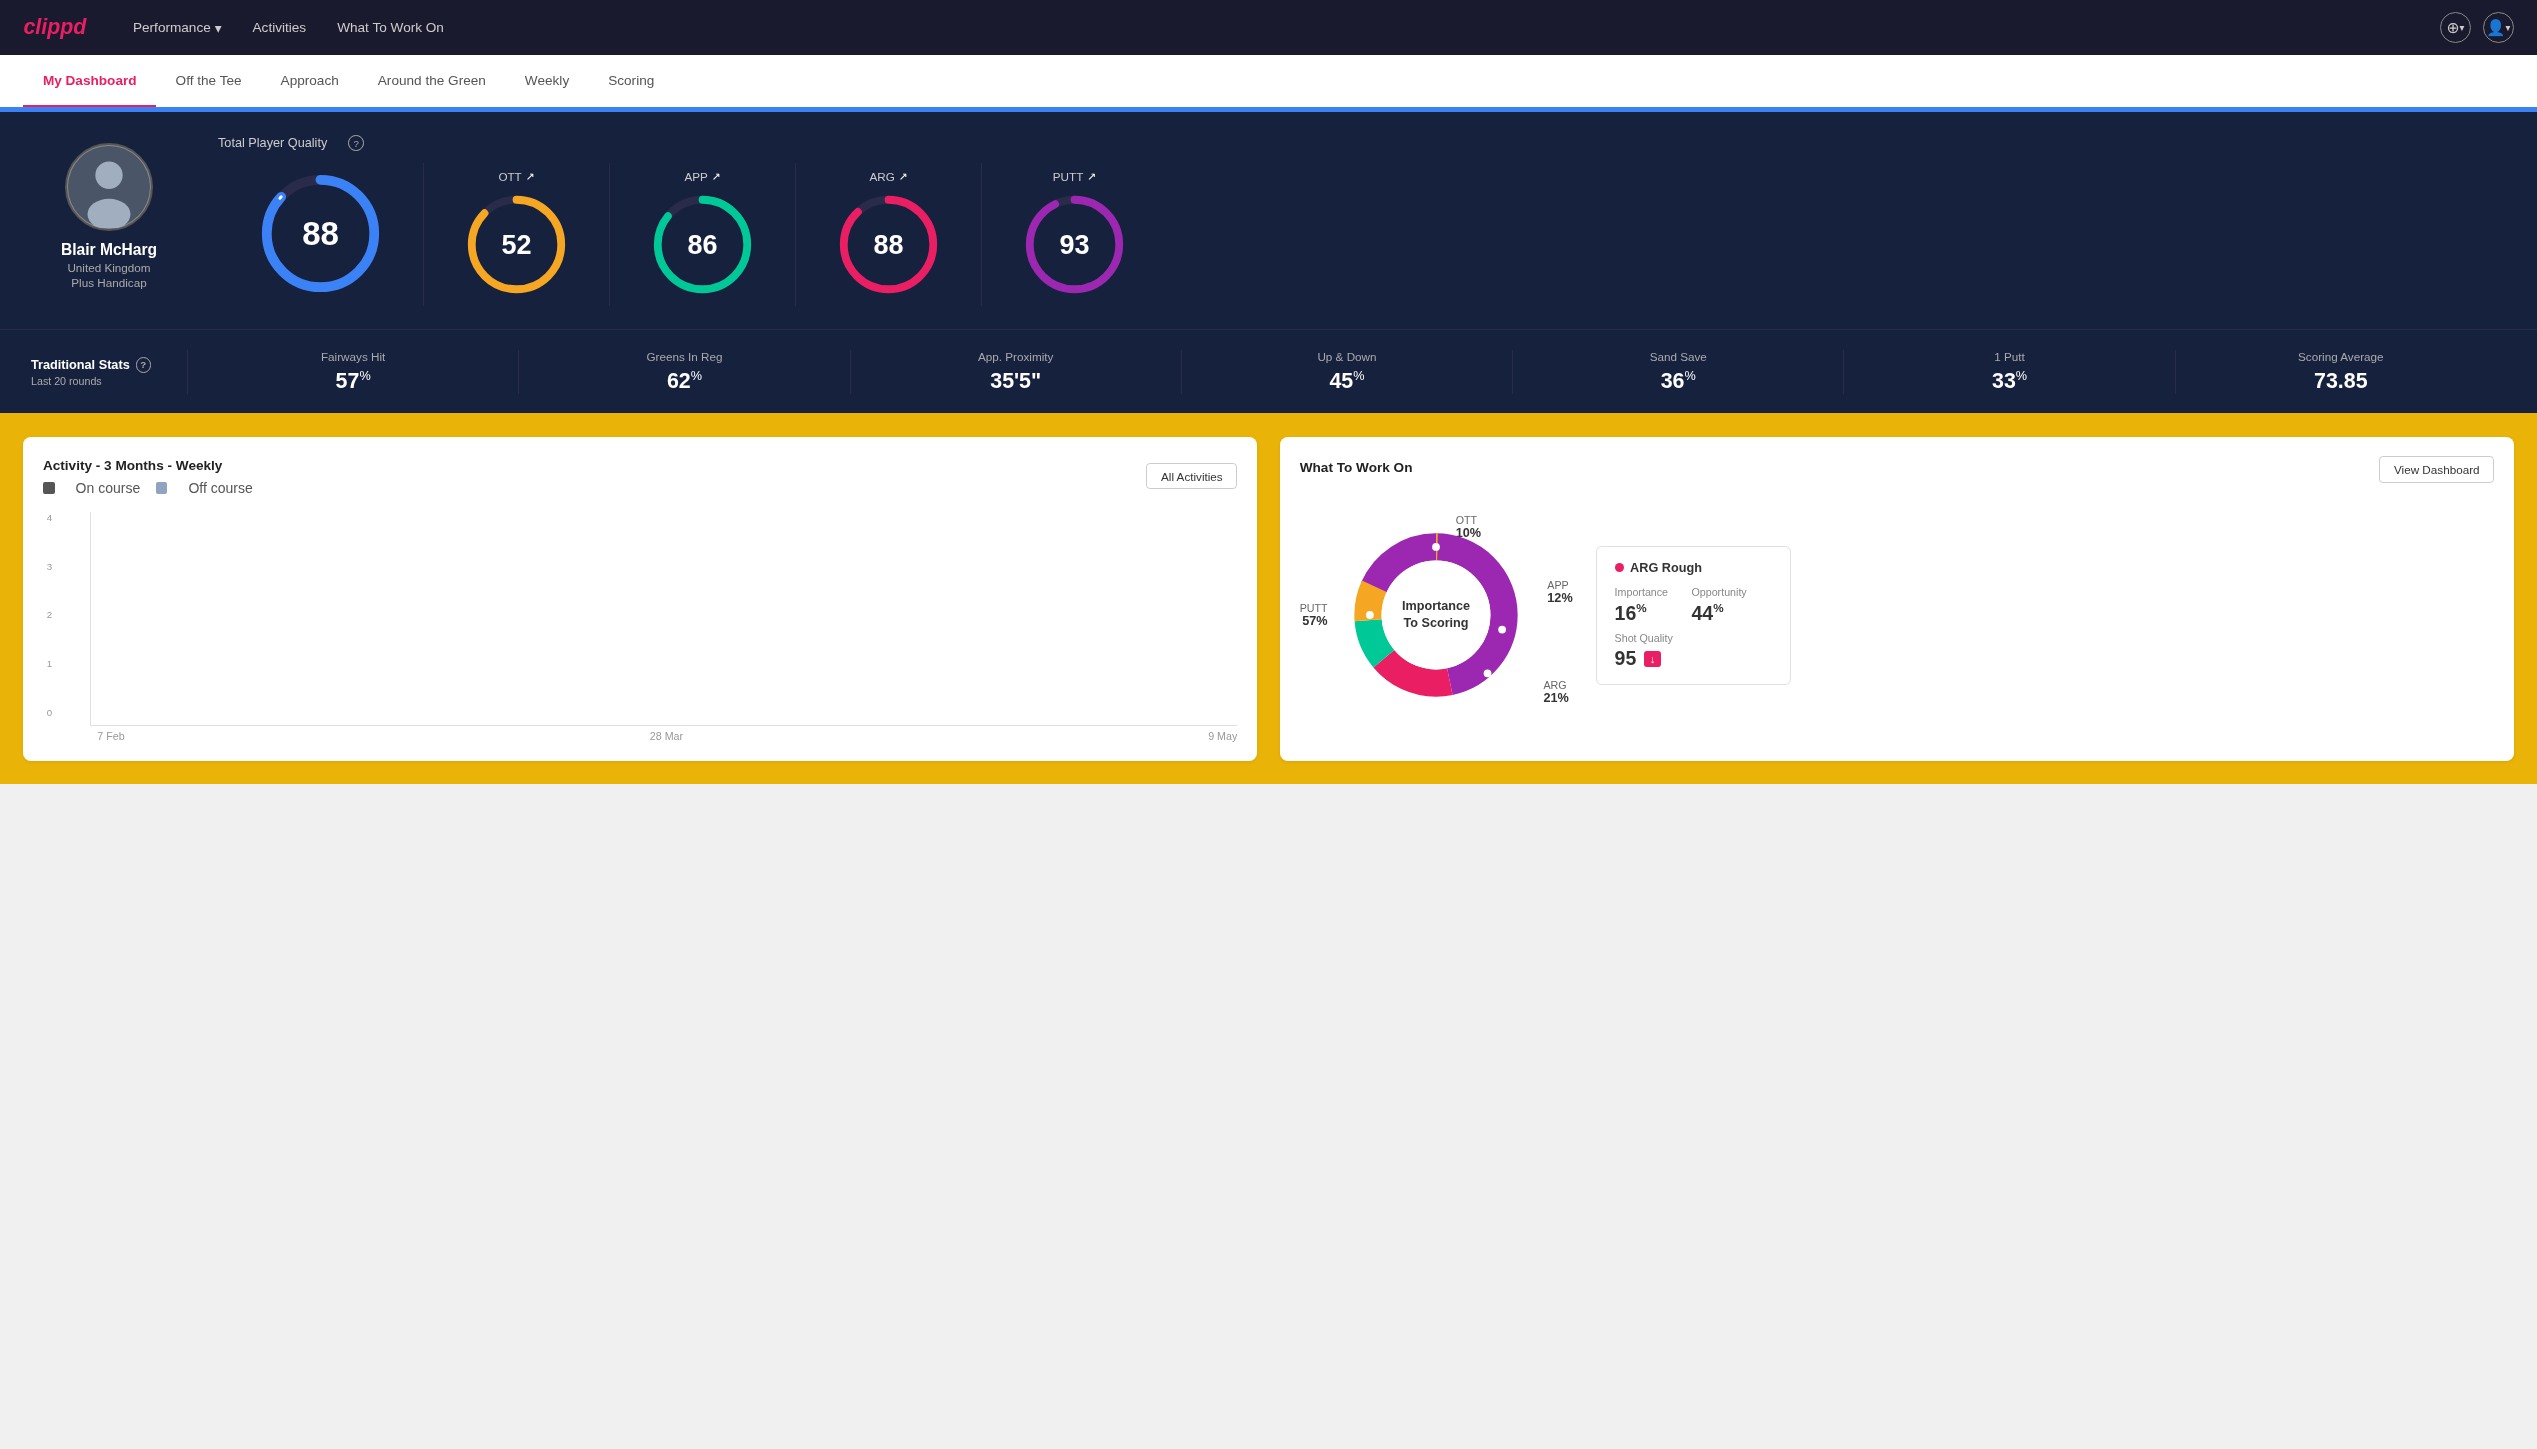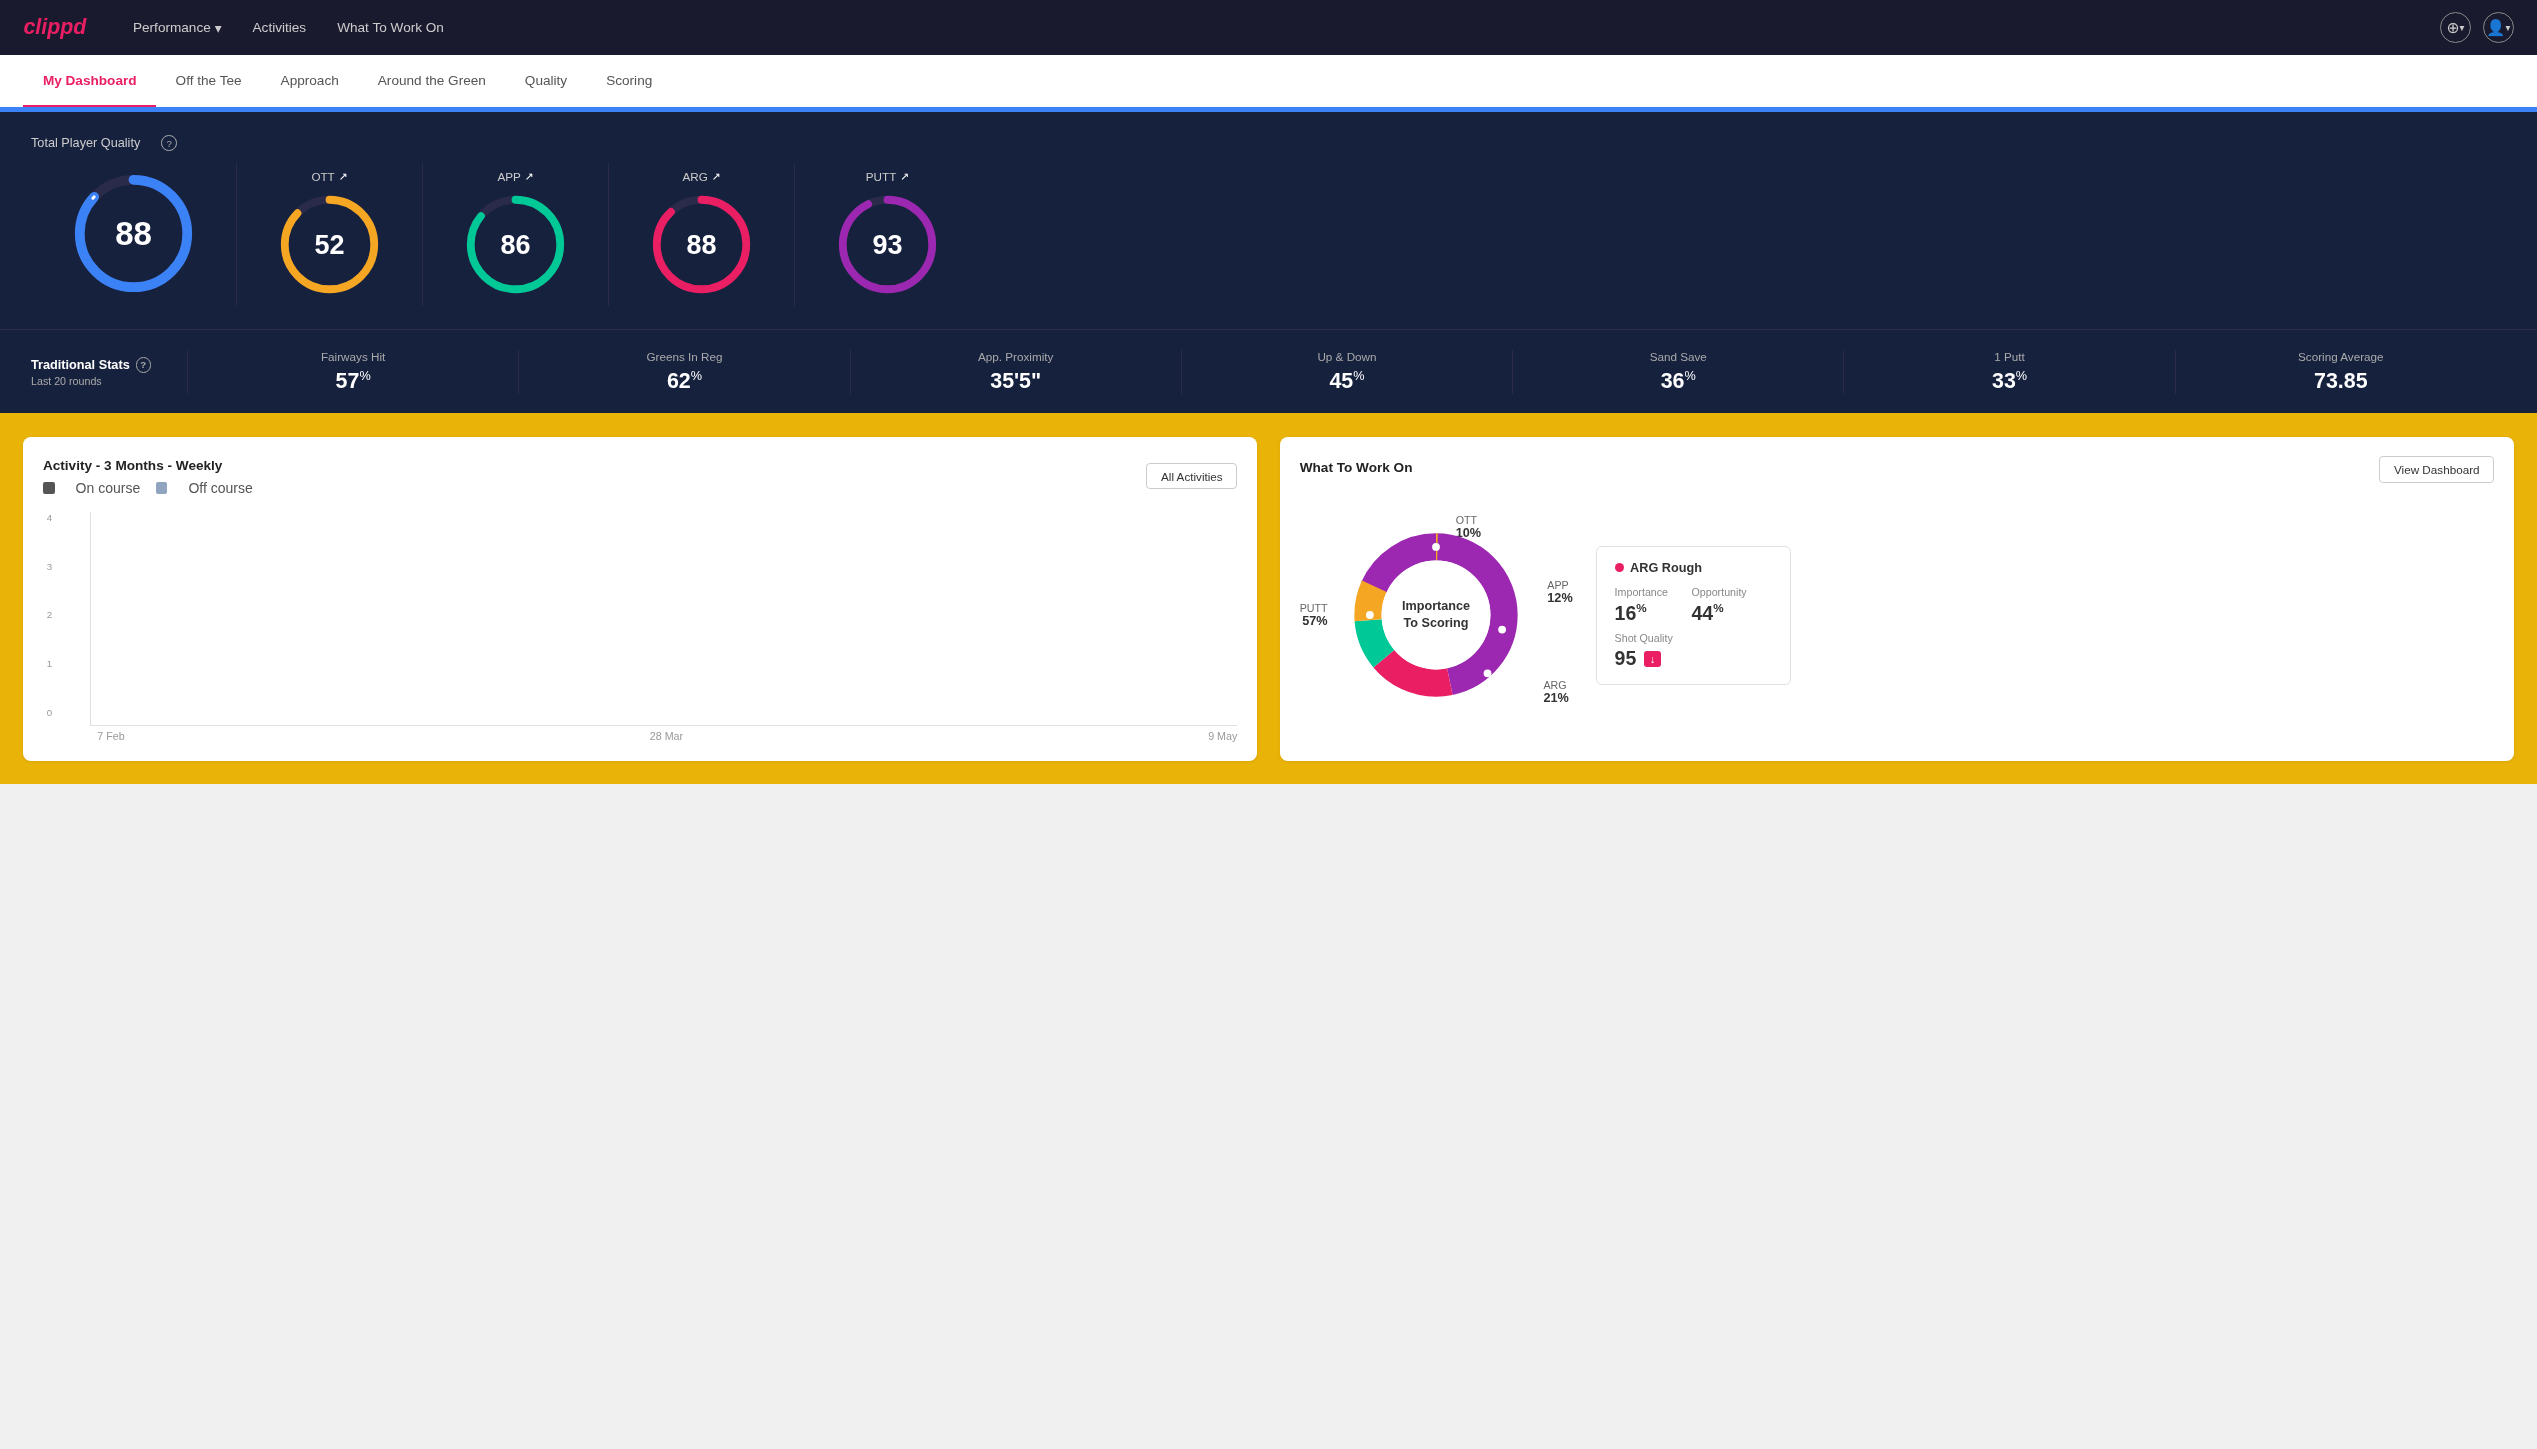--- a/index.html
+++ b/index.html
@@ -117,30 +117,42 @@
   <div class="tab">
     <span>Off the Tee</span>
   </div>
   <div class="tab">
     <span>Approach</span>
   </div>
   <div class="tab">
     <span>Around the Green</span>
   </div>
   <div class="tab">
-    <span>Quality</span>
+    <span>Weekly</span>
   </div>
   <div class="tab">
     <span>Scoring</span>
   </div>
 </div>
 
 <div class="hero">
   <div class="hero-inner">
 
+    <div class="player-info">
+      <div class="avatar">
+        <svg width="82" height="82" viewBox="0 0 84 84">
+          <rect width="84" height="84" fill="#4a5568" rx="42"></rect>
+          <circle cx="42" cy="30" r="14" fill="#a0aec0"></circle>
+          <ellipse cx="42" cy="70" rx="22" ry="16" fill="#a0aec0"></ellipse>
+        </svg>
+      </div>
+      <div class="player-name">Blair McHarg</div>
+      <div class="player-country">United Kingdom</div>
+      <div class="player-hcp">Plus Handicap</div>
+    </div>
 
     <div class="scores-section">
       <div class="tpq-label">
         <span>Total Player Quality</span>
         <span class="help-icon">?</span>
       </div>
       <div class="score-cards">
 
         <div class="score-card">
           <div class="circle-score circle-main">

